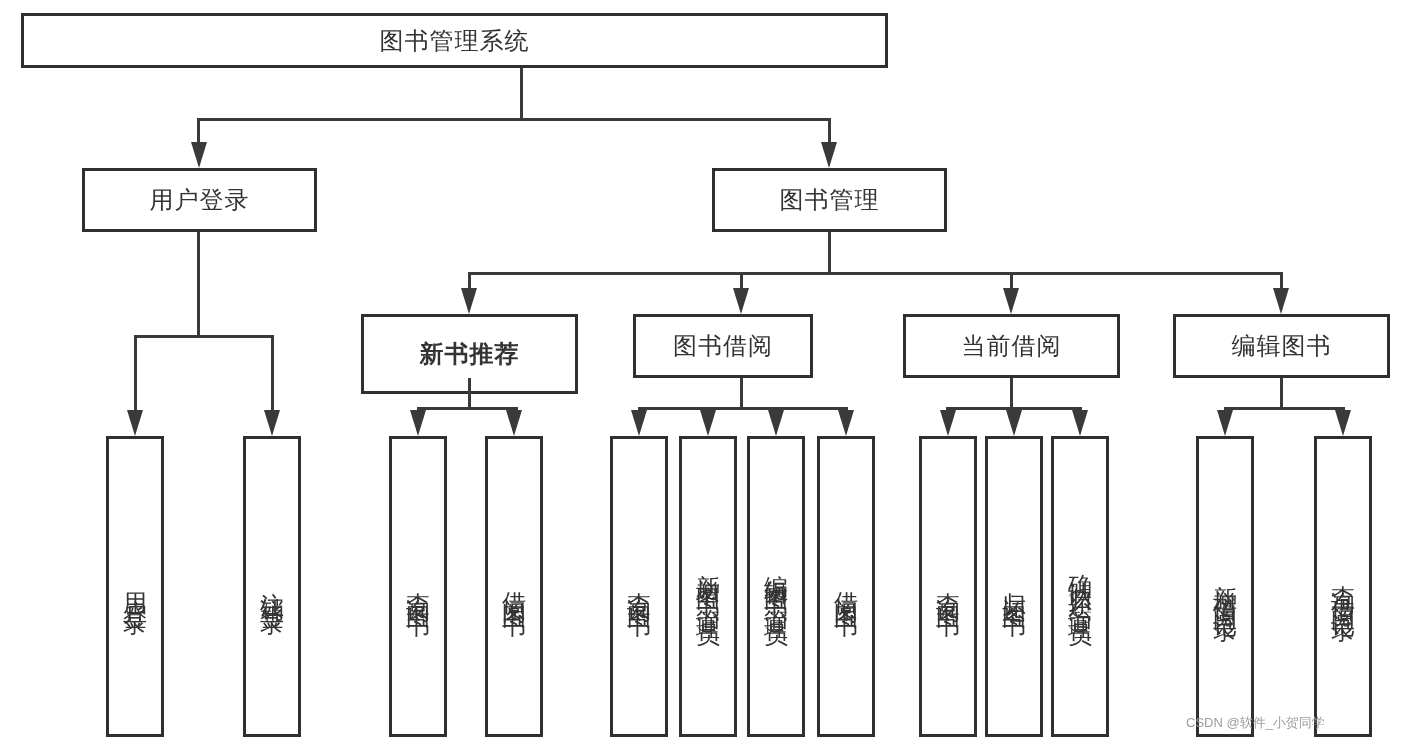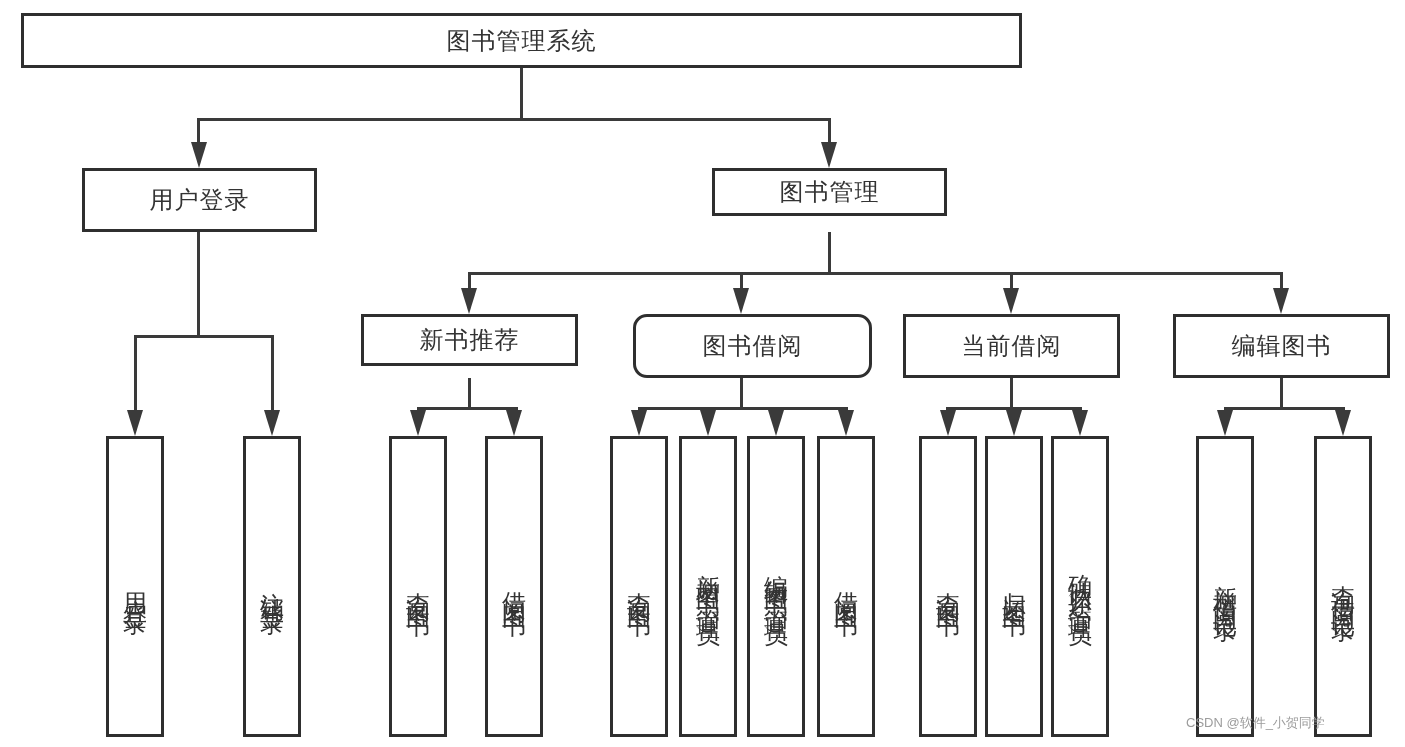--- a/index.html
+++ b/index.html
@@ -46,35 +46,35 @@
     color:#9c9c9c;
     white-space:nowrap;
     z-index:5;
   }
 </style>
 </head>
 <body>
 
 <div id="stage">
 
-  <div class="box hbox" style="left:21px;top:13px;width:1001px;height:55px;">
+  <div class="box hbox" style="left:21px;top:13px;width:867px;height:55px;">
     <span>图书管理系统</span>
   </div>
 
   <div class="vline" style="left:520px;top:68px;height:50px;"></div>
   <div class="hline" style="left:197px;top:118px;width:634px;"></div>
   <div class="vline" style="left:197px;top:118px;height:28px;"></div>
   <div class="arrow" style="left:191px;top:142px;"></div>
   <div class="vline" style="left:828px;top:118px;height:28px;"></div>
   <div class="arrow" style="left:821px;top:142px;"></div>
 
   <div class="box hbox" style="left:82px;top:168px;width:235px;height:64px;">
     <span>用户登录</span>
   </div>
-  <div class="box hbox" style="left:712px;top:168px;width:235px;height:48px;justify-content:center;">
+  <div class="box hbox" style="left:712px;top:168px;width:235px;height:64px;justify-content:center;">
     <span>图书管理</span>
   </div>
 
   <div class="vline" style="left:197px;top:232px;height:103px;"></div>
   <div class="hline" style="left:134px;top:335px;width:140px;"></div>
   <div class="vline" style="left:134px;top:335px;height:77px;"></div>
   <div class="arrow" style="left:127px;top:410px;"></div>
   <div class="vline" style="left:271px;top:335px;height:77px;"></div>
   <div class="arrow" style="left:264px;top:410px;"></div>
 
@@ -82,24 +82,24 @@
   <div class="hline" style="left:468px;top:272px;width:815px;"></div>
   <div class="vline" style="left:468px;top:272px;height:20px;"></div>
   <div class="arrow" style="left:461px;top:288px;"></div>
   <div class="vline" style="left:740px;top:272px;height:20px;"></div>
   <div class="arrow" style="left:733px;top:288px;"></div>
   <div class="vline" style="left:1010px;top:272px;height:20px;"></div>
   <div class="arrow" style="left:1003px;top:288px;"></div>
   <div class="vline" style="left:1280px;top:272px;height:20px;"></div>
   <div class="arrow" style="left:1273px;top:288px;"></div>
 
-  <div class="box hbox" style="left:361px;top:314px;width:217px;height:52px;">
+  <div class="box hbox" style="left:361px;top:314px;width:217px;height:80px;font-weight:bold;">
     <span>新书推荐</span>
   </div>
-  <div class="box hbox" style="left:633px;top:314px;width:239px;height:64px;border-radius:14px;">
+  <div class="box hbox" style="left:633px;top:314px;width:180px;height:64px;">
     <span>图书借阅</span>
   </div>
   <div class="box hbox" style="left:903px;top:314px;width:217px;height:64px;font-family:Liberation Serif, serif;">
     <span>当前借阅</span>
   </div>
   <div class="box hbox" style="left:1173px;top:314px;width:217px;height:64px;">
     <span>编辑图书</span>
   </div>
 
   <div class="vline" style="left:468px;top:378px;height:29px;"></div>

